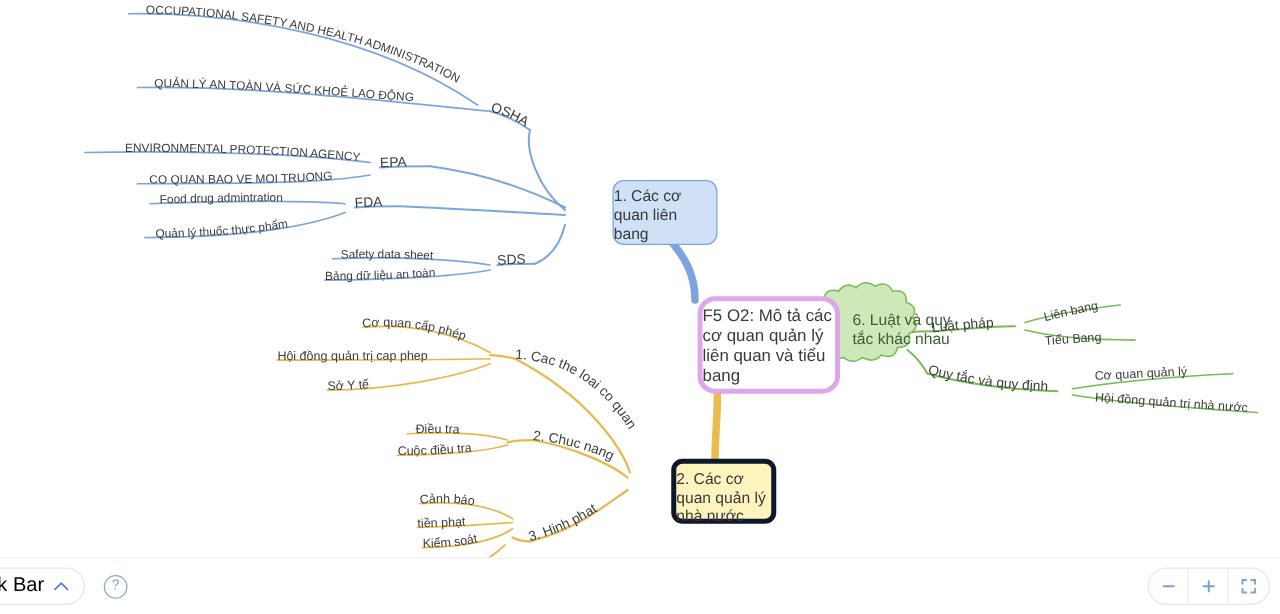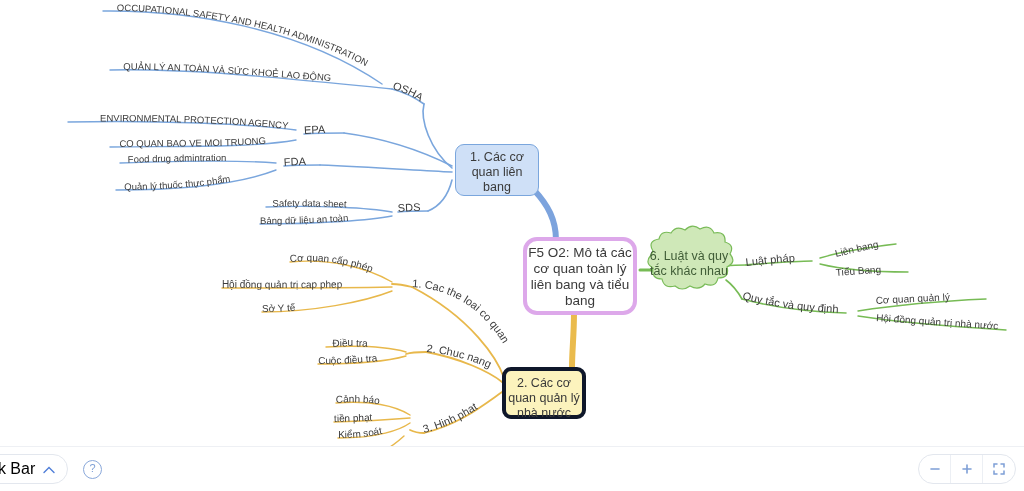--- a/index.html
+++ b/index.html
@@ -19,25 +19,26 @@
     width: 1024px; height: 491px;
   }
   .branch-label {
     font-family: "Liberation Sans", sans-serif;
     fill: #3c3c3c;
   }
   
   .node {
     position: absolute;
     box-sizing: border-box;
-    text-align: center;
+    text-align: left;
     color: #3a3a3a;
     font-size: 13.5px;
     line-height: 16px;
     white-space: pre-line;
+    margin-left: 35px;
   }
   #node-central {
     left: 523px; top: 237px;
     width: 114px; height: 78px;
     border: 4px solid #dda8ea;
     border-radius: 14px;
     background: #ffffff;
     padding-top: 4px;
     color: #3a3a3a;
     overflow: visible;
@@ -325,21 +326,21 @@
       </text>
       <text font-size="10">
         <textPath href="#p-g2-c1" startOffset="0%">Cơ quan quản lý</textPath>
       </text>
       <text font-size="10">
         <textPath href="#p-g2-c2" startOffset="0%">Hội đồng quản trị nhà nước</textPath>
       </text>
     </g>
   </svg>
 
-  <div class="node" id="node-central">F5 O2: Mô tả các cơ quan toàn lý liên bang và tiểu bang</div>
+  <div class="node" id="node-central">F5 O2: Mô tả các cơ quan quản lý liên quan và tiểu bang</div>
 
   <div class="node" id="node-federal">1. Các cơ quan liên bang</div>
 
   <div class="node" id="node-state">2. Các cơ quan quản lý nhà nước</div>
 
   <div class="node" id="node-laws">6. Luật và quy tắc khác nhau</div>
 
   <div id="bottom-bar">
     <div class="pill" id="taskbar-pill">
       <span>Task Bar</span>

